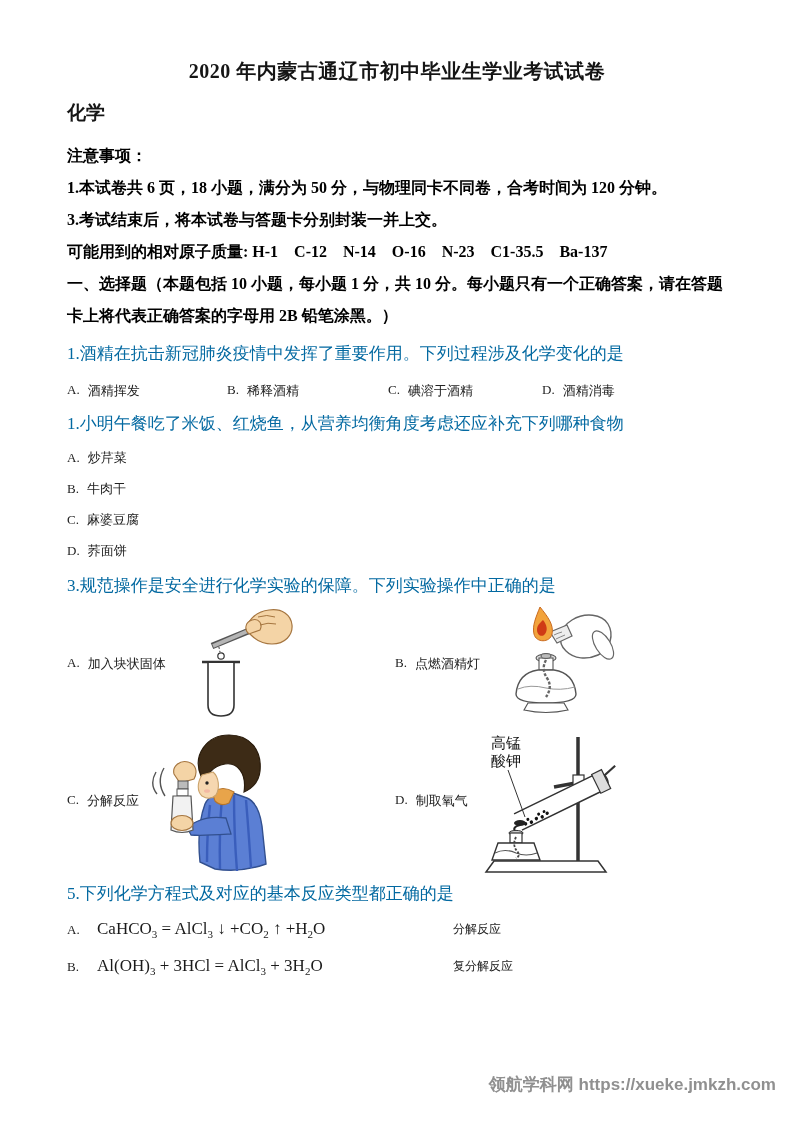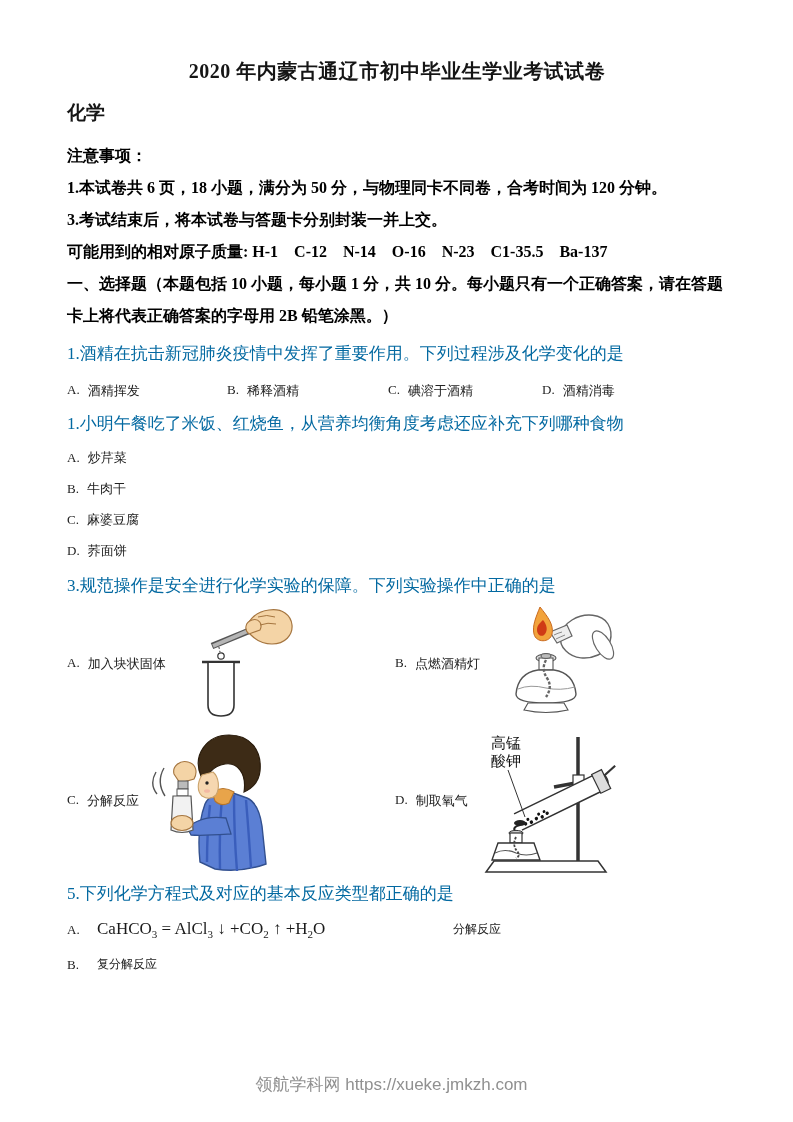--- a/index.html
+++ b/index.html
@@ -27,22 +27,22 @@
   .r1{height:124px;}
   .r2{height:150px;}
   .q4-stem{margin-top:6px;}
   .eq-row{display:flex;align-items:center;margin-top:12px;}
   .eq-row.second{margin-top:16px;}
   .eq-label{font-size:13px;width:30px;color:#222;flex:none;}
   .eq{font-size:17px;width:356px;flex:none;color:#1a1a1a;}
   .eq .sub{font-size:11px;vertical-align:-4px;}
   .rtype{font-size:12px;color:#222;}
   .footer{
-    position:absolute;left:0;right:10px;bottom:26px;text-align:center;
-    font-size:17px;color:#909090;font-family:"Liberation Sans","DejaVu Sans",sans-serif;
+    position:absolute;left:0;right:17px;bottom:26px;text-align:right;
+    font-size:17px;color:#909090;font-family:"Liberation Sans","DejaVu Sans",sans-serif;font-weight:bold;
   }
   svg{display:block;}
 </style>
 </head>
 <body>
 
 <div class="page">
 
   <h1 class="title">2020 年内蒙古通辽市初中毕业生学业考试试卷</h1>
   <h2 class="subject">化学</h2>
@@ -222,17 +222,18 @@
   </div>
 
   <p class="stem q4-stem">5.下列化学方程式及对应的基本反应类型都正确的是</p>
   <div class="eq-row">
     <span class="eq-label">A.</span>
     <span class="eq"><span>CaHCO</span><span class="sub">3</span><span> = AlCl</span><span class="sub">3</span><span> ↓ +CO</span><span class="sub">2</span><span> ↑ +H</span><span class="sub">2</span><span>O</span></span>
     <span class="rtype">分解反应</span>
   </div>
   <div class="eq-row second">
     <span class="eq-label">B.</span>
+    <span class="eq"><span>Al(OH)</span><span class="sub">3</span><span> + 3HCl = AlCl</span><span class="sub">3</span><span> + 3H</span><span class="sub">2</span><span>O</span></span>
     <span class="rtype">复分解反应</span>
   </div>
 
   <div class="footer">领航学科网 https://xueke.jmkzh.com</div>
 </div>
 
 </body></html>

